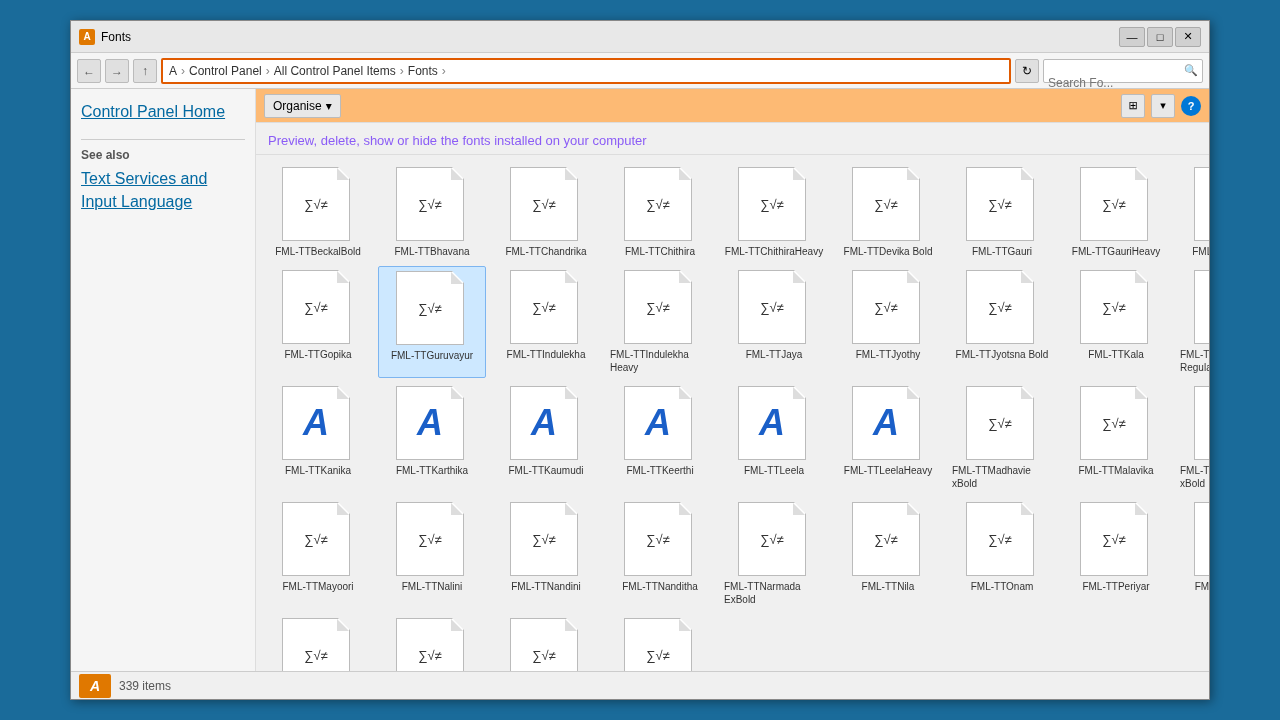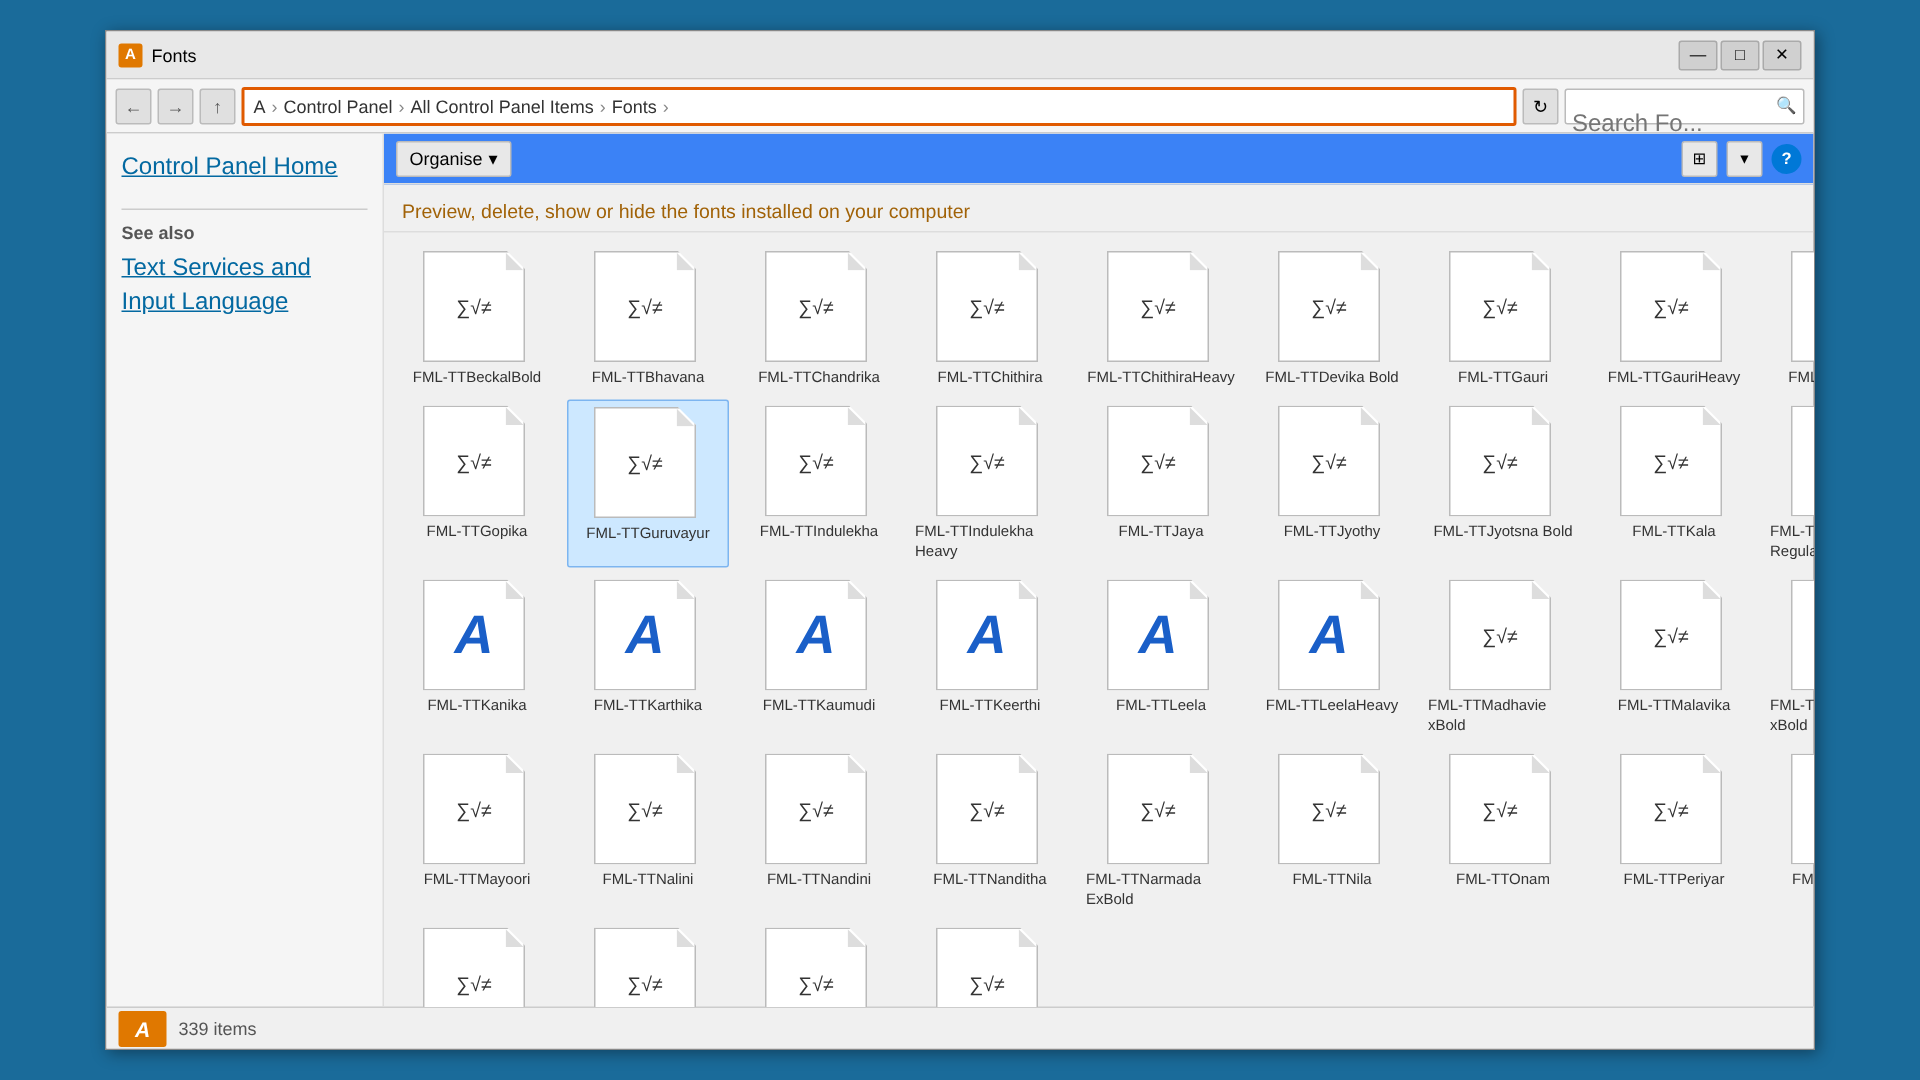--- a/index.html
+++ b/index.html
@@ -119,21 +119,21 @@
       padding: 0 4px;
       font-size: 11px;
       background: white;
       display: flex;
       align-items: center;
       justify-content: space-between;
     }
     .search-input {
       border: none;
       outline: none;
-      font-size: 16px;
+      font-size: 12px;
       width: 130px;
       background: transparent;
       margin-top: 24px;
     }
     .content-area {
       display: flex;
       flex: 1;
       overflow: hidden;
     }
     .sidebar {
@@ -162,21 +162,21 @@
       padding-top: 8px;
     }
     .main-area {
       flex: 1;
       display: flex;
       flex-direction: column;
       overflow: hidden;
     }
     .toolbar {
       height: 34px;
-      background: #3b82f6;
+      background: #fdba74;
       border-bottom: 1px solid #ddd;
       display: flex;
       align-items: center;
       padding: 0 8px;
       gap: 6px;
       flex-shrink: 0;
     }
     .organise-btn {
       height: 24px;
       background: #e8e8e8;
@@ -215,21 +215,21 @@
       font-weight: bold;
       cursor: pointer;
     }
     .page-header {
       padding: 10px 12px 6px;
       border-bottom: 1px solid #ddd;
       flex-shrink: 0;
     }
     .page-title {
       font-size: 13px;
-      color: #a16207;
+      color: #8b5cf6;
       margin-top: 38px;
     }
     .fonts-grid-container {
       flex: 1;
       overflow-y: scroll;
       padding: 8px;
     }
     .fonts-grid {
       display: grid;
       grid-template-columns: repeat(9, 110px);

